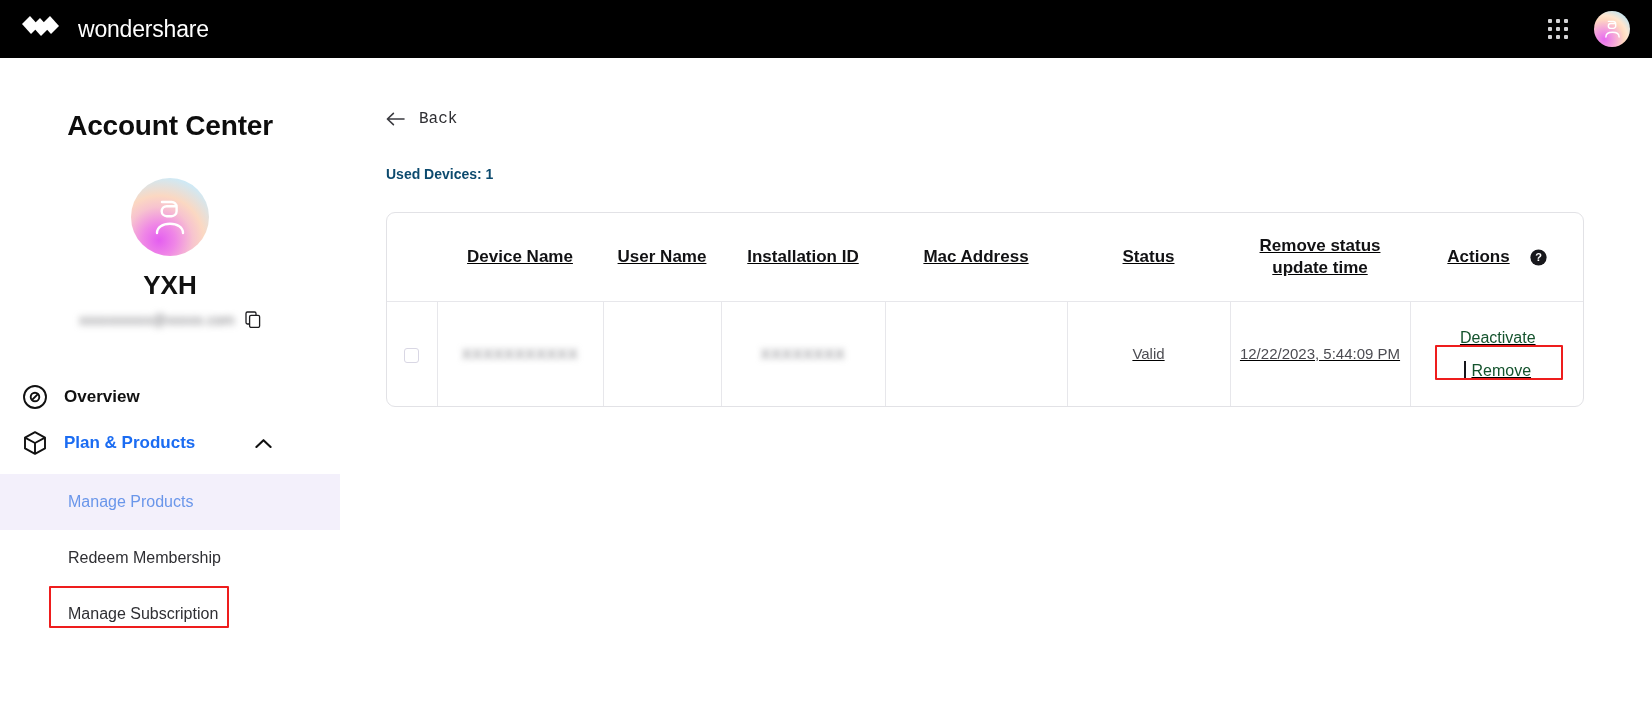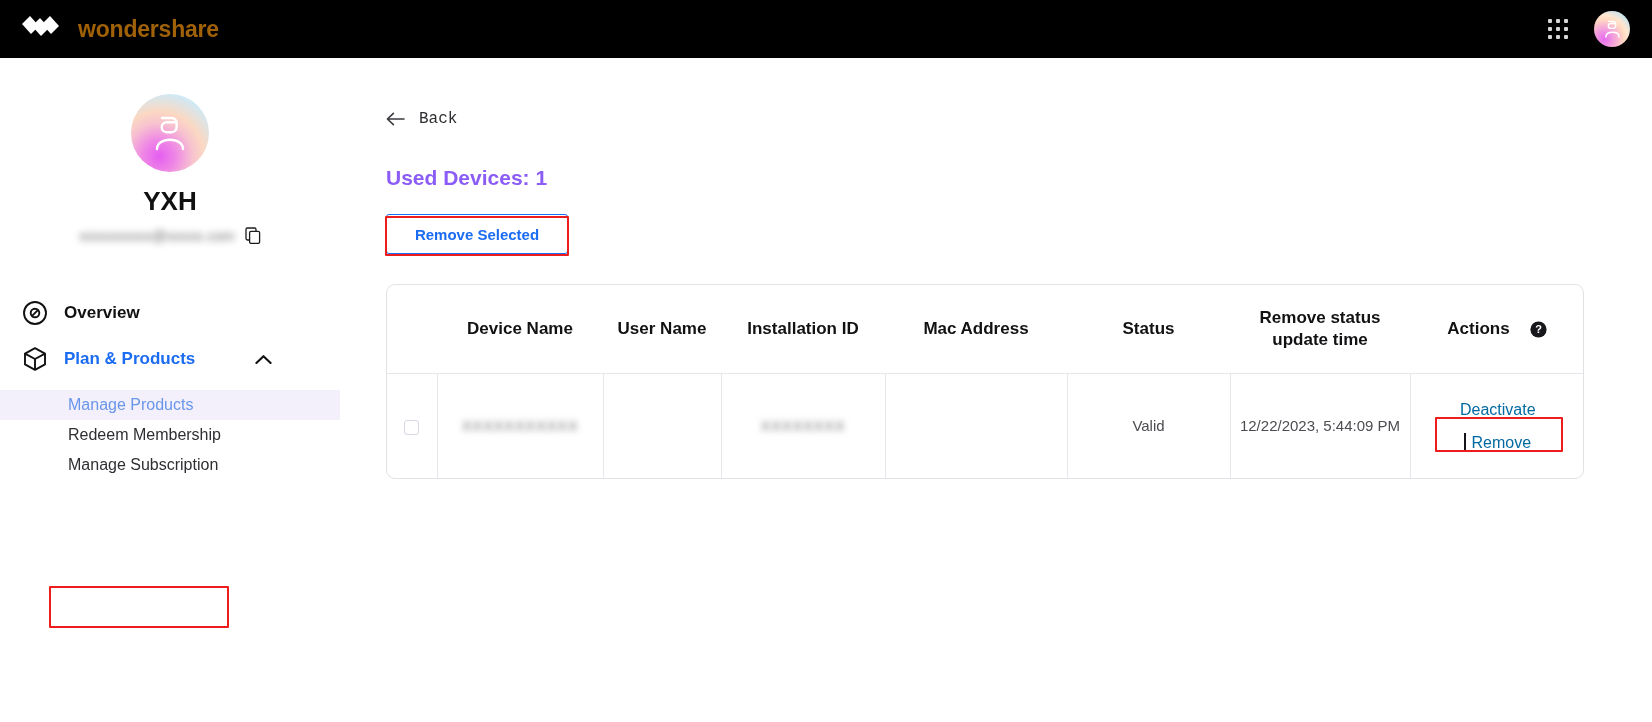--- a/index.html
+++ b/index.html
@@ -13,21 +13,21 @@
 
   
   .topbar {
     position:absolute; top:0; left:0; width:1652px; height:58px;
     background:#000000;
     display:flex; align-items:center; justify-content:space-between;
   }
   .brand { display:flex; align-items:center; gap:14px; padding-left:20px; }
   .brand-mark { width:44px; height:26px; display:block; }
   .brand-name {
-    color:#a16207; font-size:23px; font-weight:700; letter-spacing:-0.2px;
+    color:#ffffff; font-size:23px; font-weight:400; letter-spacing:-0.2px;
     font-family:"Liberation Sans", sans-serif;
   }
   .topbar-right { display:flex; align-items:center; gap:26px; padding-right:22px; }
   .grid-icon { display:grid; grid-template-columns:repeat(3,4px); grid-gap:4px; cursor:pointer; }
   .grid-icon i { width:4px; height:4px; background:#d4d4d6; border-radius:1px; display:block; }
   .avatar-top {
     width:36px; height:36px; border-radius:50%;
     background: radial-gradient(circle at 28% 78%, #e86bf0 0%, #f3a0dc 26%, #ffd9c0 52%, #ffe6cf 62%, #b9e4f7 86%, #9fe0f6 100%);
     display:flex; align-items:center; justify-content:center; cursor:pointer;
   }
@@ -59,45 +59,45 @@
     display:flex; align-items:center; height:46px; padding-left:22px;
     cursor:pointer; position:relative;
   }
   .nav-item .nav-ico { width:26px; height:26px; margin-right:16px; flex:0 0 26px; }
   .nav-label { font-size:17px; font-weight:bold; color:#111; }
   .nav-label.active { color:#1b6cf2; }
   .nav-caret { position:absolute; right:68px; width:17px; height:11px; }
 
   .subnav { margin-top:8px; }
   .subnav-item {
-    height:30px; display:flex; align-items:center; padding-left:68px;
+    height:56px; display:flex; align-items:center; padding-left:68px;
     font-size:16px; color:#2f2f33; cursor:pointer;
   }
   .subnav-item.selected { background:#f3f0fb; color:#6a96ea; }
 
   
   .main { position:absolute; top:58px; left:340px; width:1312px; height:664px; }
   .back-row { display:flex; align-items:center; gap:14px; margin:52px 0 0 46px; cursor:pointer; width:84px;}
   .back-arrow { width:19px; height:14px; }
   .back-text { font-size:16px; color:#2f2f33;font-family:Liberation Mono, monospace; }
-  .used-devices { margin:38px 0 0 46px; font-size:21px; font-weight:bold; color:#8b5cf6; }
+  .used-devices { margin:38px 0 0 46px; font-size:14px; font-weight:bold; color:#0c4a6e; }
 
   .remove-selected-wrap { position:relative; margin:24px 0 0 46px; width:182px; height:40px; }
   .remove-selected-btn {
     position:absolute; inset:0; border:1px solid #1b6cf2; border-radius:3px;
     background:#fff; color:#1b6cf2; font-size:15px; font-weight:bold;
     font-family:"Liberation Sans", sans-serif; cursor:pointer;
     display:flex; align-items:center; justify-content:center;
   }
   .anno { position:absolute; border:2px solid #ee1d1d; pointer-events:none; border-radius:1px; }
   .anno-remove-selected { left:-1px; top:2px; width:184px; height:40px; }
 
   .table-card {
     margin:30px 0 0 46px; width:1198px;
-    border:1px solid #e2e2e6; border-radius:9px; background:#fff; overflow:hidden;
+    border:1px solid #e2e2e6; border-radius:9px; background:#fff; overflow:hidden;text-decoration:underline;
   }
   table.dev { width:100%; border-collapse:collapse; table-layout:fixed; }
   table.dev th {
     font-size:17px; font-weight:bold; color:#121214; text-align:center;
     padding:22px 6px; vertical-align:middle; height:88px; line-height:1.3;
   }
   table.dev tbody tr { border-top:1px solid #e7e7eb; }
   table.dev td {
     text-align:center; vertical-align:middle; height:104px;
     border-left:1px solid #e7e7eb; font-size:15px; color:#4c4c52; line-height:1.45;
@@ -119,21 +119,21 @@
   }
   .redacted {
     display:inline-block; filter: blur(3.4px); color:#7b7b80;
     font-size:15px; letter-spacing:0.6px; user-select:none;
   }
   .th-actions { display:flex; align-items:center; justify-content:center; gap:19px; }
   .help-icon { width:19px; height:19px; cursor:pointer; }
 
   .actions-cell { position:relative; }
   .act-link {
-    display:block; color:#0369a1; font-size:16px; cursor:pointer; line-height:1.2;
+    display:block; color:#14532d; font-size:16px; cursor:pointer; line-height:1.2;
   }
   .act-deactivate { margin-bottom:14px; }
   .act-remove-row { display:flex; align-items:center; justify-content:center; }
   .caret-bar {
     display:inline-block; width:2px; height:19px; background:#16161a; margin-right:5px;
   }
   .anno-remove-link { left:24px; top:43px; width:128px; height:35px; }
   .anno-manage-products { position:absolute; left:49px; top:528px; width:180px; height:42px; border:2px solid #ee1d1d; border-radius:1px; pointer-events:none; }
 </style>
 </head>
@@ -165,20 +165,21 @@
       <div class="avatar-top">
         <svg class="avatar-glyph" viewBox="0 0 18 19">
           <path d="M4.6 1.4h5.2a2.6 2.6 0 0 1 2.6 2.6v2.2a2.6 2.6 0 0 1-2.6 2.6H7.2a2.6 2.6 0 0 1 0-5.2h5.2" fill="none" stroke="#ffffff" stroke-width="1.5" stroke-linecap="round"></path>
           <path d="M2 18c0-3.1 2.9-5 7-5s7 1.9 7 5" fill="none" stroke="#ffffff" stroke-width="1.5" stroke-linecap="round"></path>
         </svg>
       </div>
     </div>
   </div>
 
   <div class="sidebar">
+    <div class="ac-title">Account Center</div>
 
     <div class="avatar-big-wrap">
       <div class="avatar-big">
         <svg class="avatar-big-glyph" viewBox="0 0 34 36">
           <path d="M9 3h9.6a5 5 0 0 1 5 5v4.2a5 5 0 0 1-5 5h-4.9a5 5 0 1 1 0-10h9.9" fill="none" stroke="#ffffff" stroke-width="2.4" stroke-linecap="round"></path>
           <path d="M4 34c0-5.7 5.6-9.3 13-9.3s13 3.6 13 9.3" fill="none" stroke="#ffffff" stroke-width="2.4" stroke-linecap="round"></path>
         </svg>
       </div>
     </div>
 
@@ -228,24 +229,20 @@
 
     <div class="back-row">
       <svg class="back-arrow" viewBox="0 0 19 14">
         <path d="M18 7H1.6M7.4 1.4 1.4 7l6 5.6" fill="none" stroke="#3a3a3f" stroke-width="1.6" stroke-linecap="round" stroke-linejoin="round"></path>
       </svg>
       <span class="back-text">Back</span>
     </div>
 
     <div class="used-devices">Used Devices: 1</div>
 
-    <div class="remove-selected-wrap">
-      <button class="remove-selected-btn">Remove Selected</button>
-      <div class="anno anno-remove-selected"></div>
-    </div>
 
     <div class="table-card">
       <table class="dev">
         <colgroup>
           <col class="col-check">
             <col class="col-device">
             <col class="col-user">
             <col class="col-install">
           <col class="col-mac">
             <col class="col-status">

